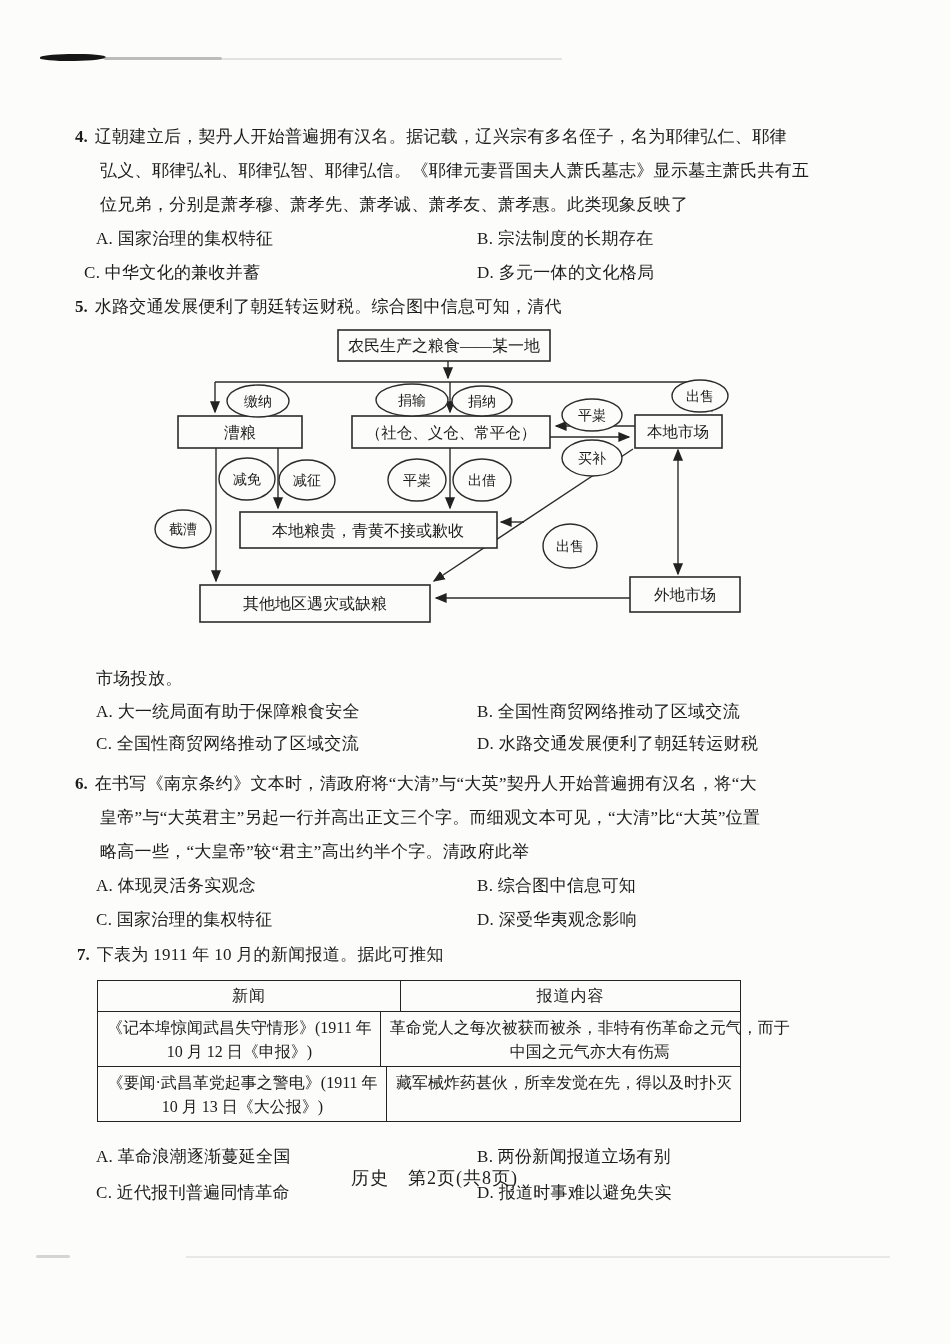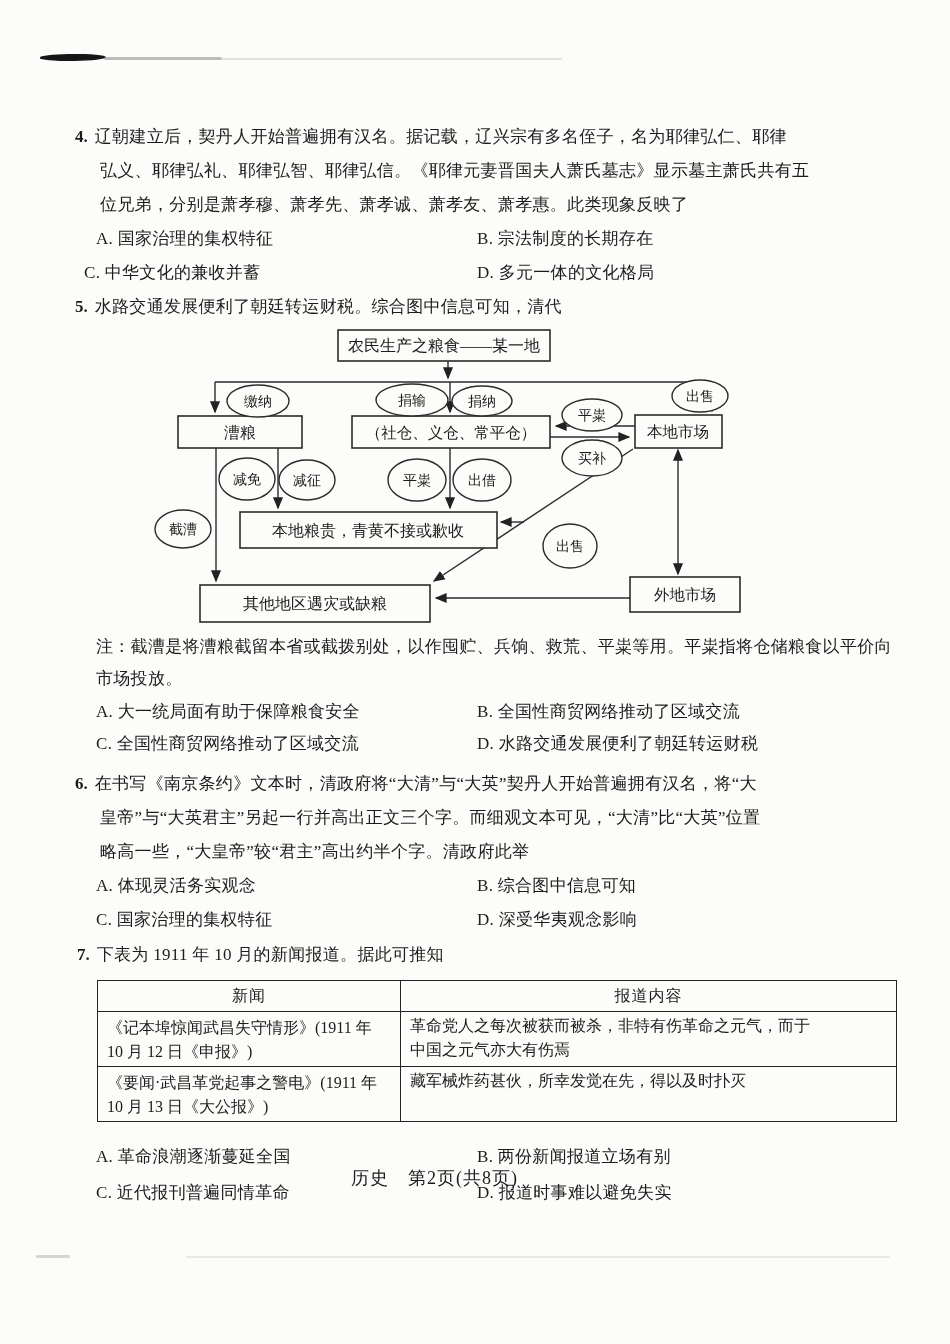--- a/index.html
+++ b/index.html
@@ -16,26 +16,26 @@
   
   .mark-black{position:absolute;left:40px;top:54px;width:66px;height:7px;background:#161616;border-radius:45% 55% 50% 50%;transform:rotate(-.8deg);}
   .mark-gray{position:absolute;left:104px;top:57px;width:118px;height:2.5px;background:#9a9a98;opacity:.65;border-radius:2px;}
   .mark-gray2{position:absolute;left:222px;top:58px;width:340px;height:1.5px;background:#c9c9c6;opacity:.5;}
   .mark-bottom-smudge{position:absolute;left:36px;top:1255px;width:34px;height:3px;background:#b5b5b2;opacity:.55;border-radius:2px;}
   .mark-bottom-line{position:absolute;left:186px;top:1256px;width:704px;height:1.5px;background:#e2e2df;opacity:.8;}
   
   svg text{font-family:"Liberation Serif","DejaVu Serif",serif;fill:#1c1c1c;}
   svg .nd{fill:#fcfcfa;stroke:#2b2b2b;}
   
-  .tbl{position:absolute;left:97px;top:980px;width:800px;border:1.6px solid #242424;box-sizing:border-box;font-size:16px;}
+  .tbl{position:absolute;left:97px;top:980px;width:644px;border:1.6px solid #242424;box-sizing:border-box;font-size:16px;text-align:center;}
   .trow{display:flex;box-sizing:border-box;}
   .trow + .trow{border-top:1.4px solid #242424;}
   .tc{box-sizing:border-box;}
   .tc1{width:303px;border-right:1.4px solid #242424;}
-  .tc2{flex:1;font-family:Liberation Mono, monospace;}
+  .tc2{flex:1;}
   .th .tc{display:flex;align-items:center;justify-content:center;height:30px;letter-spacing:1px;}
   .td{padding:4px 8px 3px 9px;line-height:23.5px;white-space:nowrap;}
 </style>
 </head>
 <body>
 
 <div id="page">
 
   <div class="mark-black"></div>
   <div class="mark-gray"></div>
@@ -132,21 +132,20 @@
       <text x="482" y="485" font-size="14" text-anchor="middle">出借</text>
 
       <ellipse class="nd" cx="183" cy="529" rx="28" ry="19"></ellipse>
       <text x="183" y="534" font-size="14" text-anchor="middle">截漕</text>
 
       <ellipse class="nd" cx="570" cy="546" rx="27" ry="22"></ellipse>
       <text x="570" y="551" font-size="14" text-anchor="middle">出售</text>
     </g>
   </svg>
 
-  <div class="ln note" style="left:96px;top:637px">注：截漕是将漕粮截留本省或截拨别处，以作囤贮、兵饷、救荒、平粜等用。平粜指将仓储粮食以平价向</div>
   <div class="ln note" style="left:96px;top:669px">市场投放。</div>
 
   <div class="ln" style="left:96px;top:702px">A. 大一统局面有助于保障粮食安全</div>
   <div class="ln" style="left:477px;top:702px">B. 全国性商贸网络推动了区域交流</div>
   <div class="ln" style="left:96px;top:734px">C. 全国性商贸网络推动了区域交流</div>
   <div class="ln" style="left:477px;top:734px">D. 水路交通发展便利了朝廷转运财税</div>
 
   <div class="ln" style="left:75px;top:774px"><span class="qn">6.</span><span>在书写《南京条约》文本时，清政府将“大清”与“大英”契丹人开始普遍拥有汉名，将“大</span></div>
   <div class="ln" style="left:100px;top:808px">皇帝”与“大英君主”另起一行并高出正文三个字。而细观文本可见，“大清”比“大英”位置</div>
   <div class="ln" style="left:100px;top:842px">略高一些，“大皇帝”较“君主”高出约半个字。清政府此举</div>

